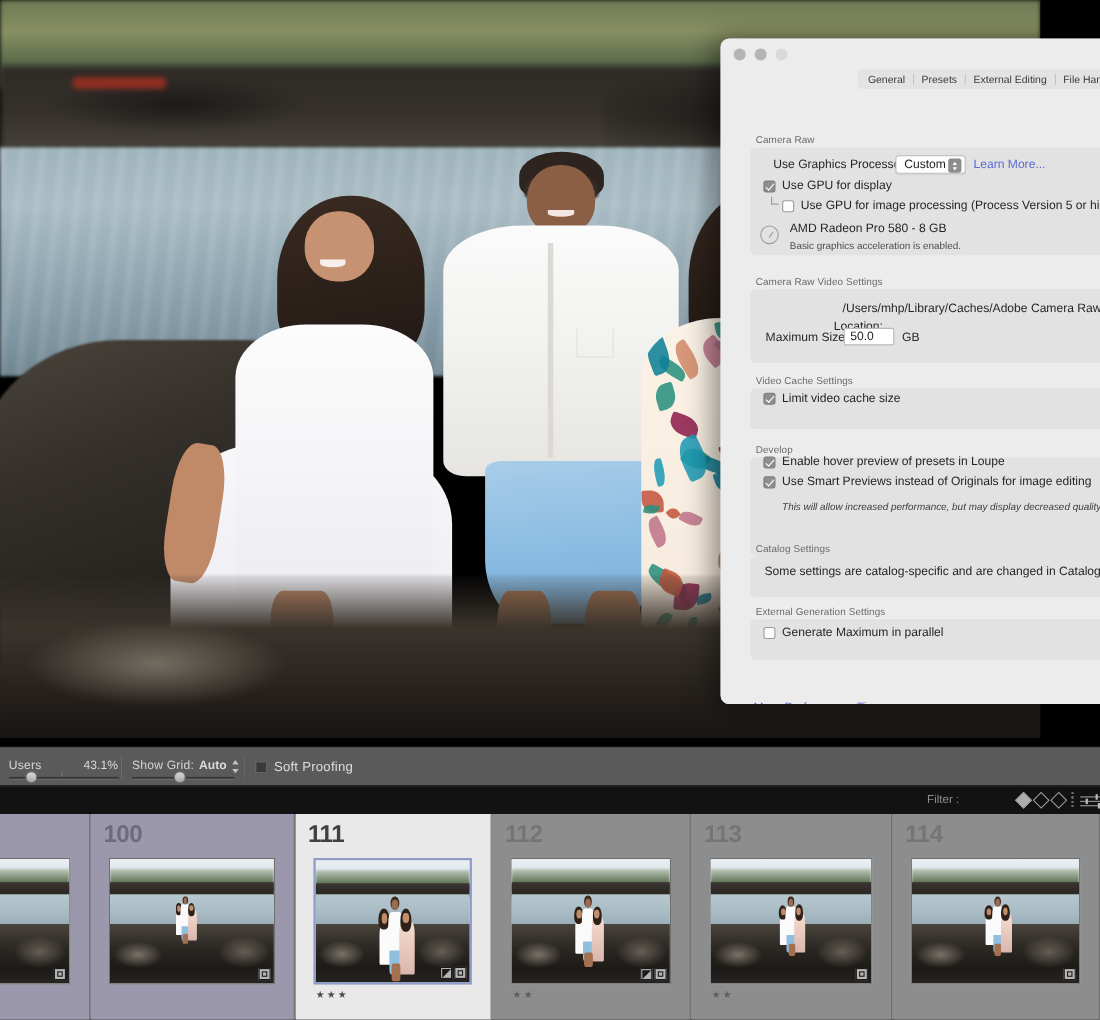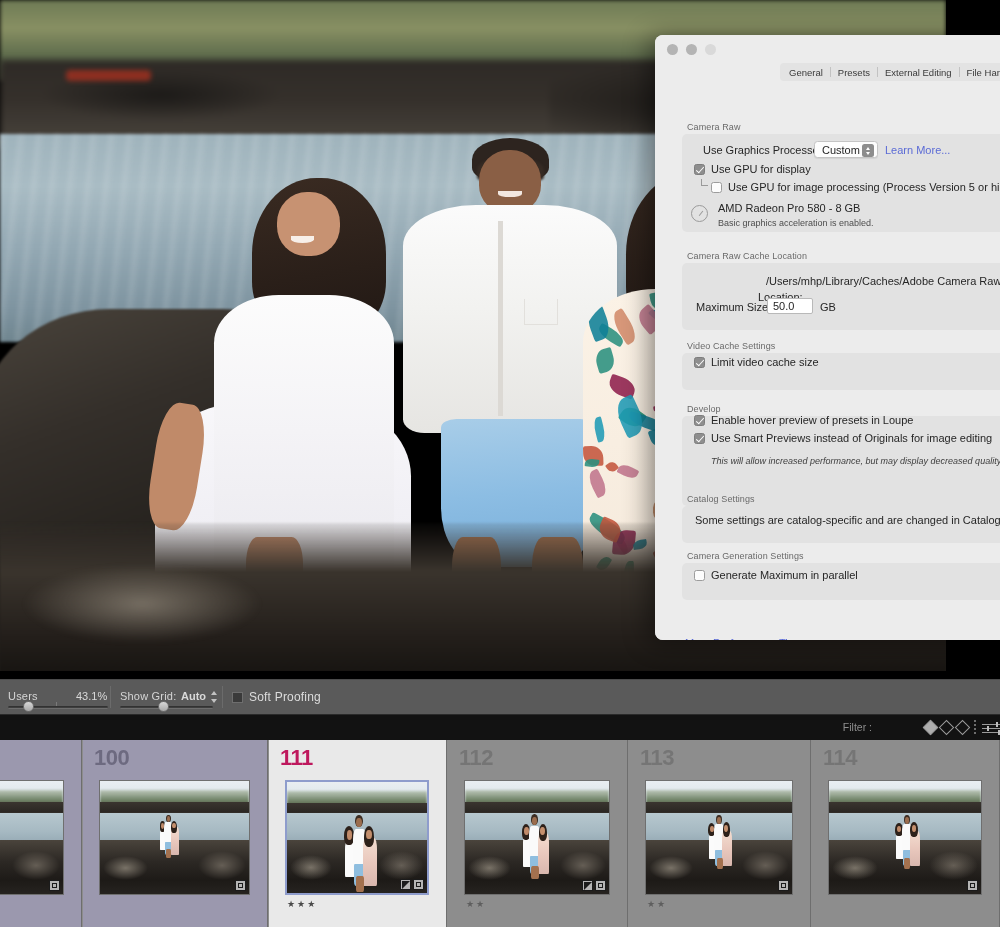--- a/index.html
+++ b/index.html
@@ -273,21 +273,21 @@
     border-right:1px solid #6e6e6e;
   }
   .cell.tint { background:#9b98ae; }
   .cell.plain { background:#8d8d8d; }
   .cell.sel { background:#e9e9e9; }
   .cell-num {
     position:absolute; left:11px; top:5px; font-size:22px; font-weight:bold;
     color:#757575; letter-spacing:-.5px; font-family:"Liberation Sans", sans-serif;
   }
   .cell.tint .cell-num { color:#6d6a80; }
-  .cell.sel .cell-num { color:#be185d; }
+  .cell.sel .cell-num { color:#404040; }
   .thumb {
     position:absolute; overflow:hidden; background:#cdd6d9;
     border:1px solid #6f6f6f;
   }
   .cell.sel .thumb { border:2px solid #8e9ccc; }
   .th-sky {
     position:absolute; left:0; top:0; width:100%; height:22%;
     background:linear-gradient(180deg,#e9eef2 0%,#dde6ea 60%,#c8d4d4 100%);
   }
   .th-trees {
@@ -865,21 +865,21 @@
     <span class="row-text" style="left:56px; top:100px;">Use GPU for display</span>
 
     <div class="elbow" style="left:46px; top:116px;"></div>
     <div class="chk" style="left:56px; top:119px;"></div>
     <span class="row-text" style="left:73px; top:118px;">Use GPU for image processing (Process Version 5 or higher)</span>
 
     <div class="gauge" style="left:36px; top:142px;"></div>
     <span class="row-text" style="left:63px; top:139px;">AMD Radeon Pro 580 - 8 GB</span>
     <span class="row-text small" style="left:63px; top:155px;">Basic graphics acceleration is enabled.</span>
 
-    <span class="grp-label" style="left:32px; top:188px;">Camera Raw Cache Location</span>
+    <span class="grp-label" style="left:32px; top:188px;">Camera Raw Video Settings</span>
     <div class="panel" style="left:27px; top:200px; width:380px; height:67px;"></div>
 
     <span class="row-text" style="left:71px; top:228px;margin-left:32px;">Location:</span>
     <span class="row-text" style="left:111px; top:212px;">/Users/mhp/Library/Caches/Adobe Camera Raw</span>
 
     <span class="row-text" style="left:41px; top:238px;">Maximum Size:</span>
     <div class="textfield" style="left:112px; top:235px; width:46px;">
       <span>50.0</span>
     </div>
     <span class="row-text" style="left:165px; top:238px;">GB</span>
@@ -897,20 +897,20 @@
 
     <div class="chk on" style="left:39px; top:370px;"></div>
     <span class="row-text" style="left:56px; top:369px;">Use Smart Previews instead of Originals for image editing</span>
 
     <span class="row-text ital" style="left:56px; top:393px;">This will allow increased performance, but may display decreased quality while edi</span>
 
     <span class="grp-label" style="left:32px; top:431px;">Catalog Settings</span>
     <div class="panel" style="left:27px; top:443px; width:380px; height:37px;"></div>
     <span class="row-text" style="left:40px; top:451px;">Some settings are catalog-specific and are changed in Catalog Setting</span>
 
-    <span class="grp-label" style="left:32px; top:488px;">Camera Generation Settings</span>
+    <span class="grp-label" style="left:32px; top:488px;">External Generation Settings</span>
     <div class="panel" style="left:27px; top:500px; width:380px; height:37px;"></div>
     <div class="chk" style="left:39px; top:507px;"></div>
     <span class="row-text" style="left:56px; top:506px;">Generate Maximum in parallel</span>
 
     <span class="link" style="left:30px; top:574px;">More Performance Tips...</span>
   </div>
 </div>
 
 </body></html>

